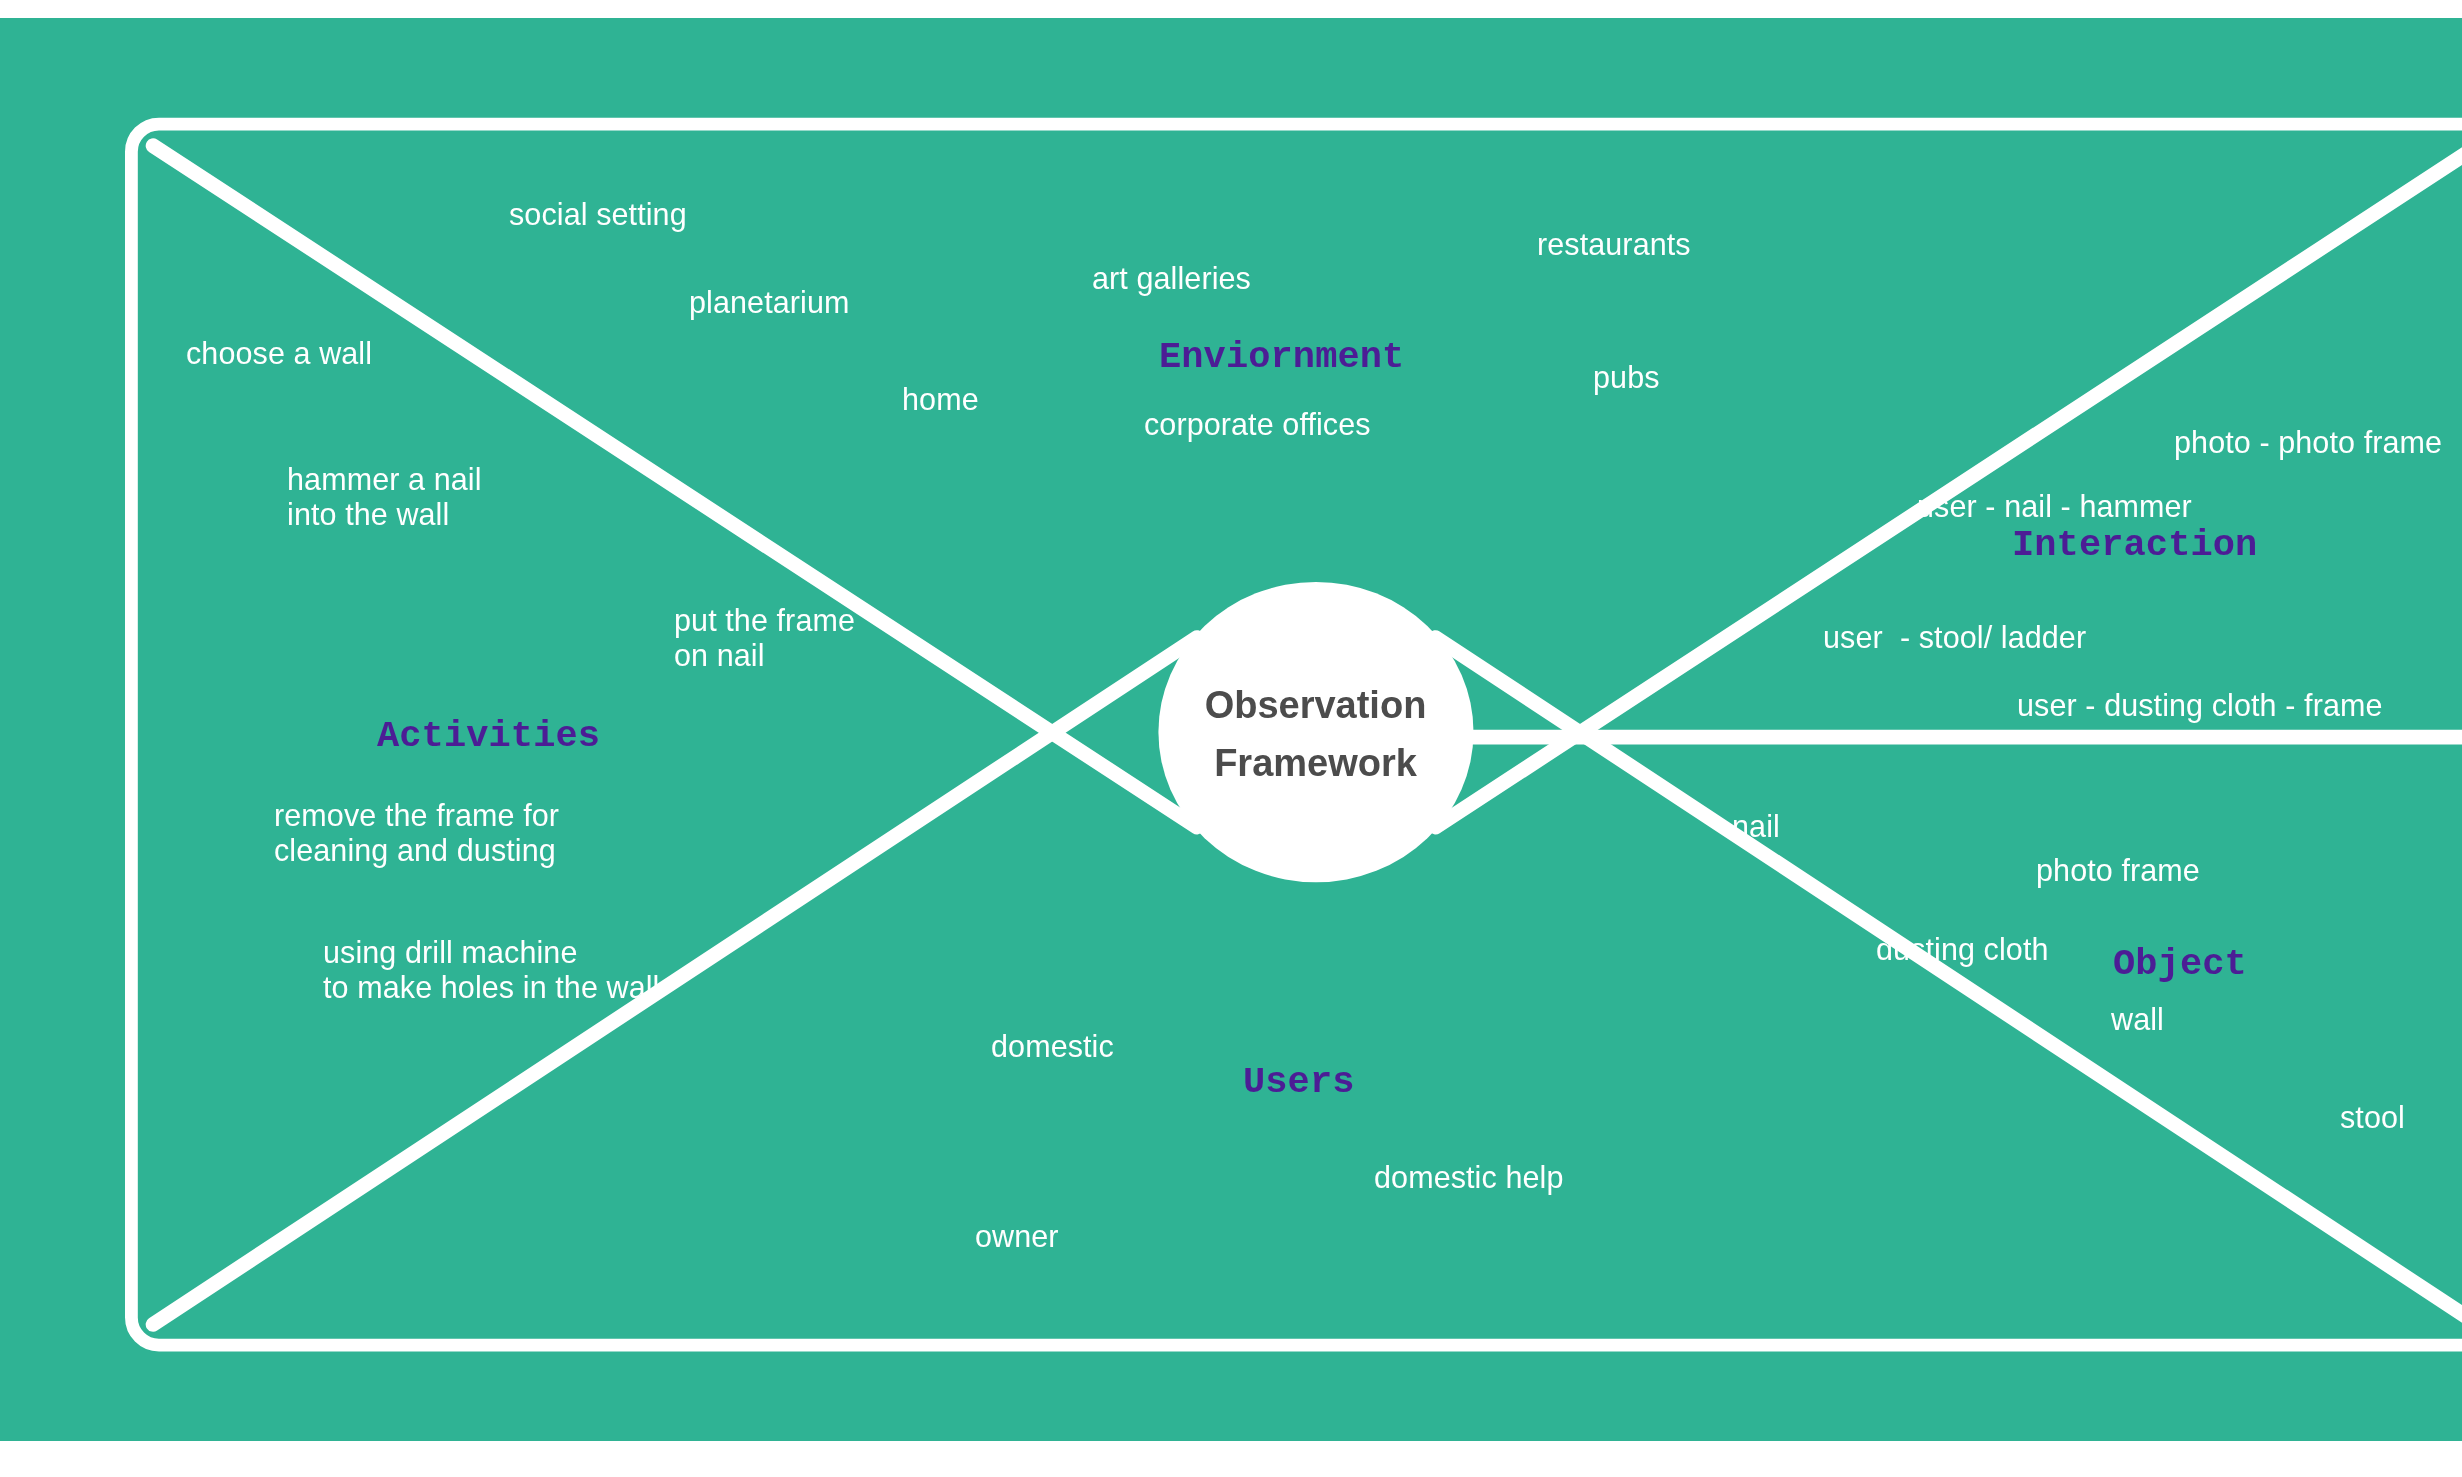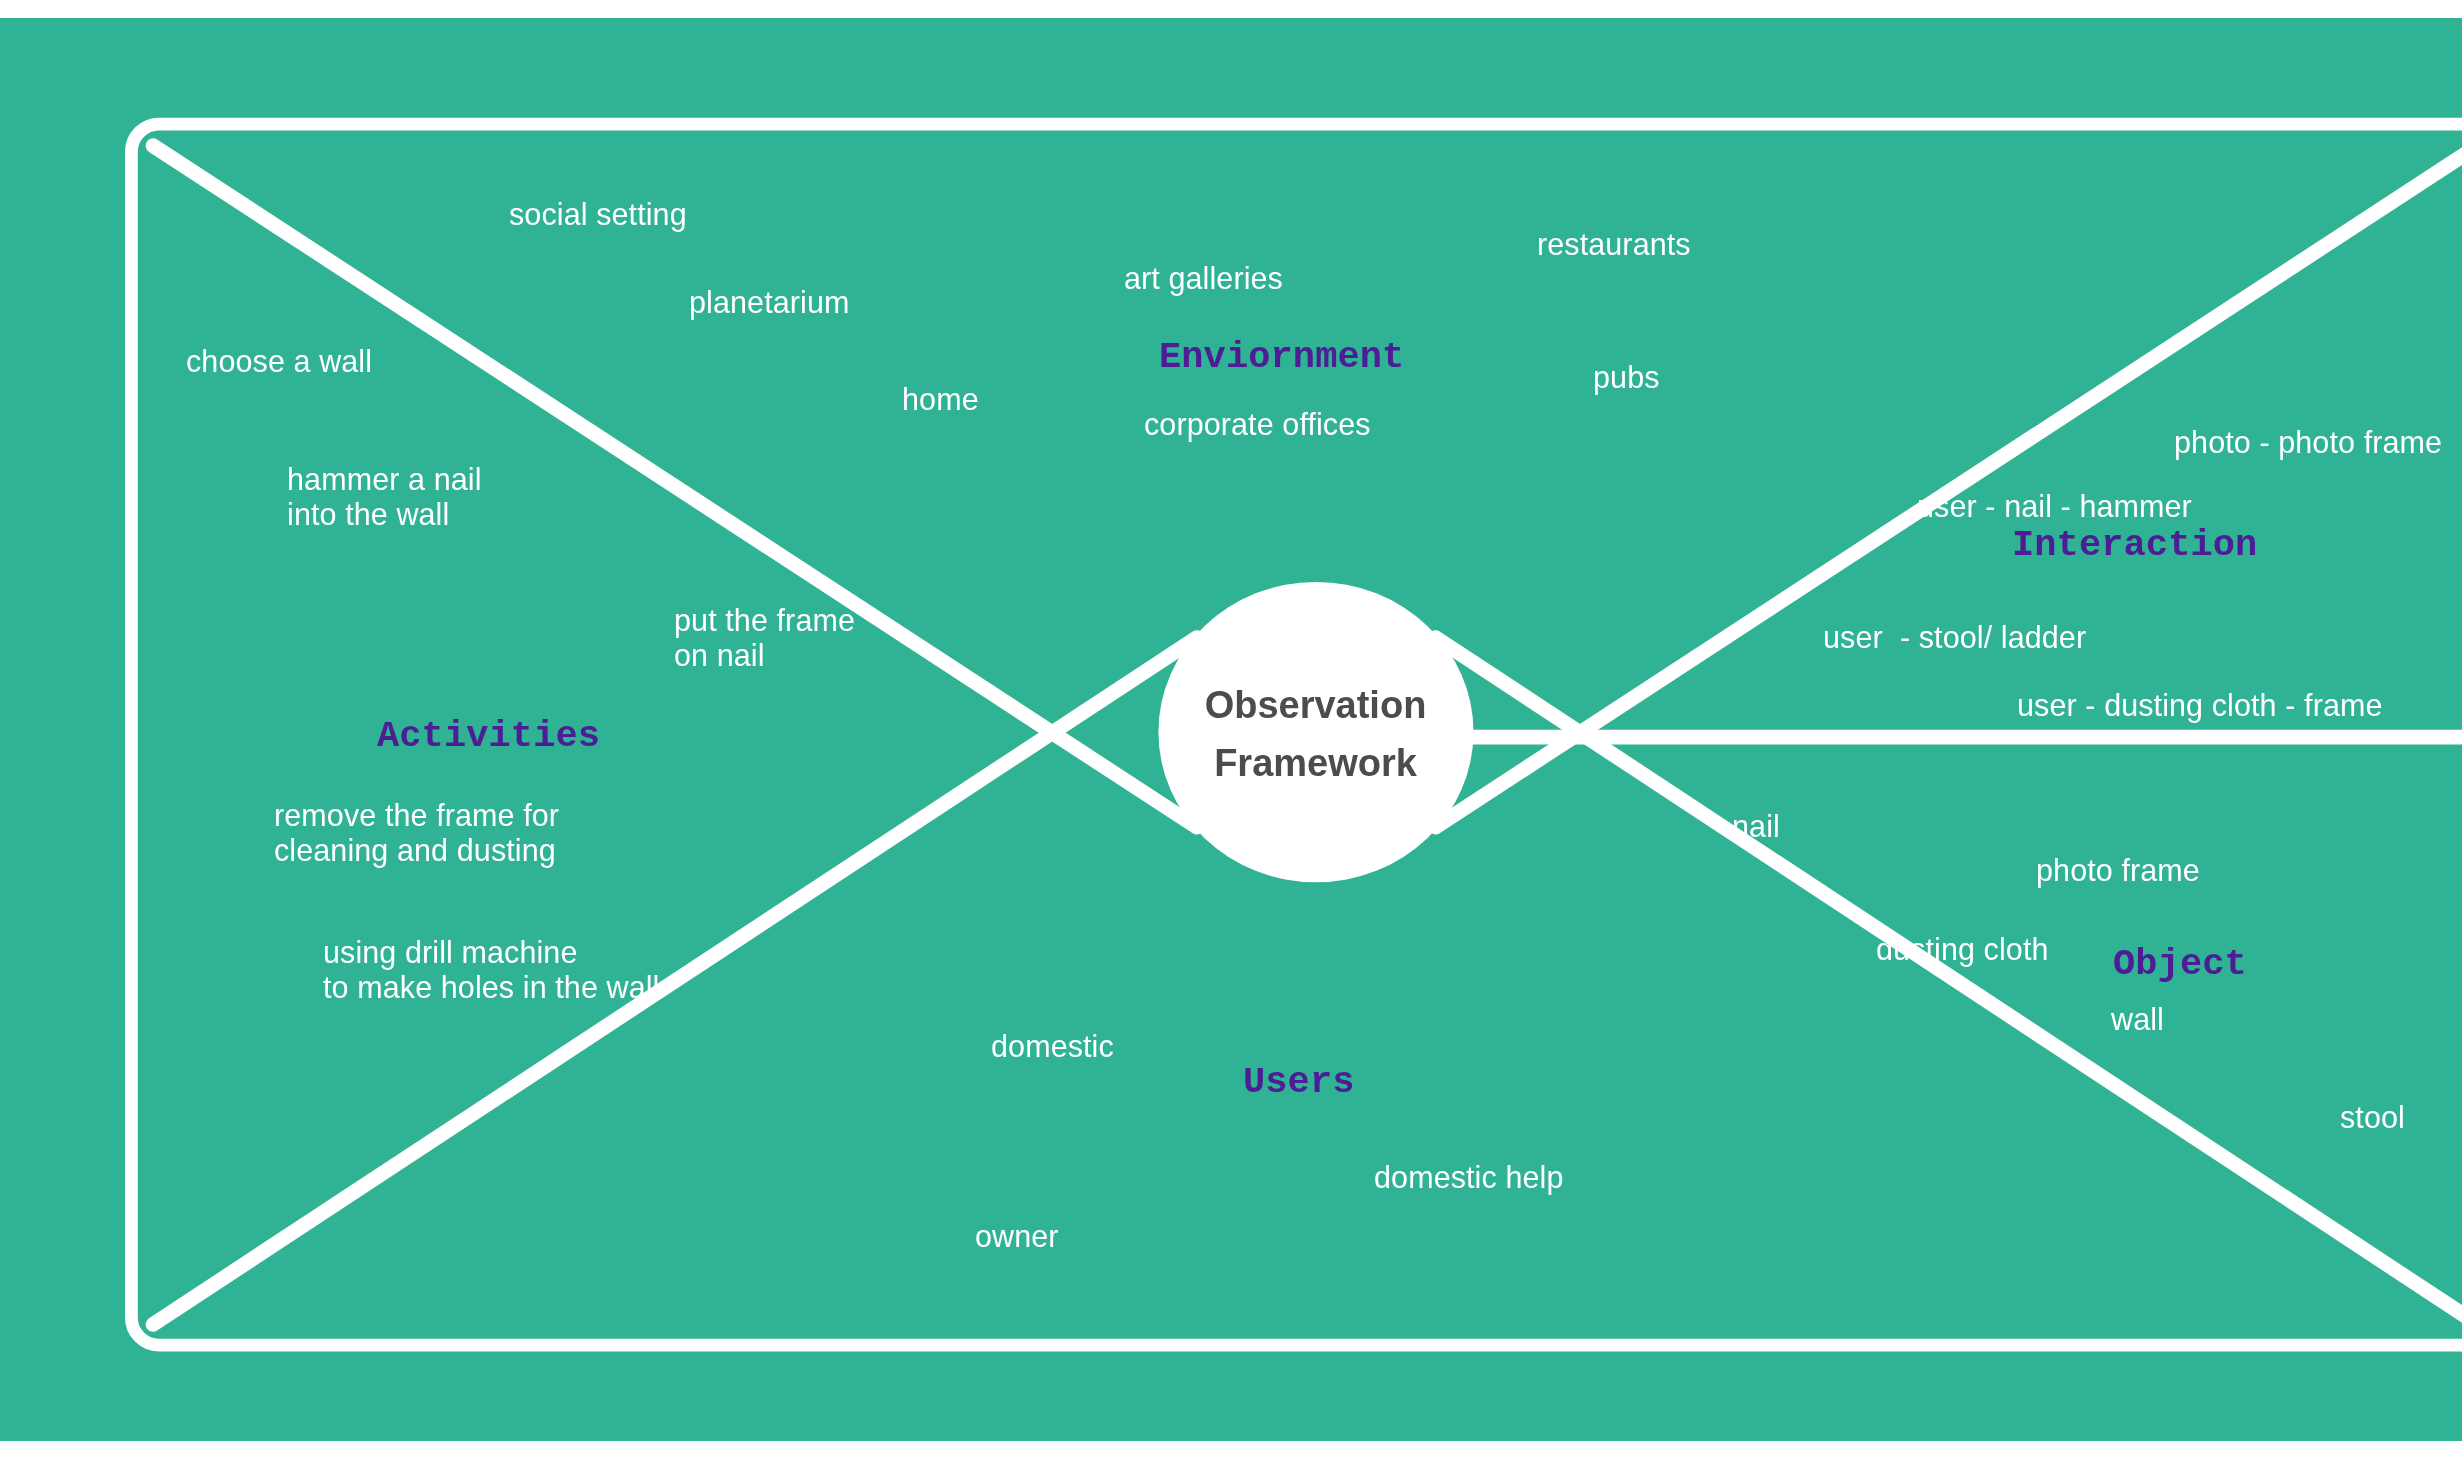--- a/index.html
+++ b/index.html
@@ -80,28 +80,28 @@
 
     <line x1="2760" y1="1497" x2="5062" y2="1497" stroke="#ffffff" stroke-width="30" stroke-linecap="round"></line>
 
     <ellipse cx="2672" cy="1487" rx="320" ry="305" fill="#ffffff"></ellipse>
   </svg>
 
   <div class="center-text" style="left:1158px; top:677px;"><span>Observation</span><br><span>Framework</span></div>
 
   <div class="node-label" style="left:509px; top:197px;">social setting</div>
   <div class="node-label" style="left:689px; top:285px;">planetarium</div>
-  <div class="node-label" style="left:1092px; top:261px;margin-left:32px;">art galleries</div>
+  <div class="node-label" style="left:1092px; top:261px;">art galleries</div>
   <div class="node-label" style="left:1537px; top:227px;">restaurants</div>
   <div class="node-label" style="left:902px; top:382px;">home</div>
   <div class="node-label" style="left:1593px; top:360px;">pubs</div>
   <div class="node-label" style="left:1144px; top:407px;">corporate offices</div>
   <div class="branch-title" style="left:1159px; top:336px;">Enviornment</div>
 
-  <div class="node-label" style="left:186px; top:344px;">choose a wall</div>
+  <div class="node-label" style="left:186px; top:336px;">choose a wall</div>
   <div class="node-label" style="left:287px; top:462px;">hammer a nail<br>into the wall</div>
   <div class="node-label" style="left:674px; top:603px;">put the frame<br>on nail</div>
   <div class="branch-title" style="left:377px; top:715px;">Activities</div>
   <div class="node-label" style="left:274px; top:798px;">remove the frame for<br>cleaning and dusting</div>
   <div class="node-label" style="left:323px; top:935px;">using drill machine<br>to make holes in the wall</div>
 
   <div class="node-label" style="left:2174px; top:425px;">photo - photo frame</div>
   <div class="node-label" style="left:1917px; top:489px;">user - nail - hammer</div>
   <div class="branch-title" style="left:2012px; top:524px;">Interaction</div>
   <div class="node-label" style="left:1823px; top:620px;">user  - stool/ ladder</div>

